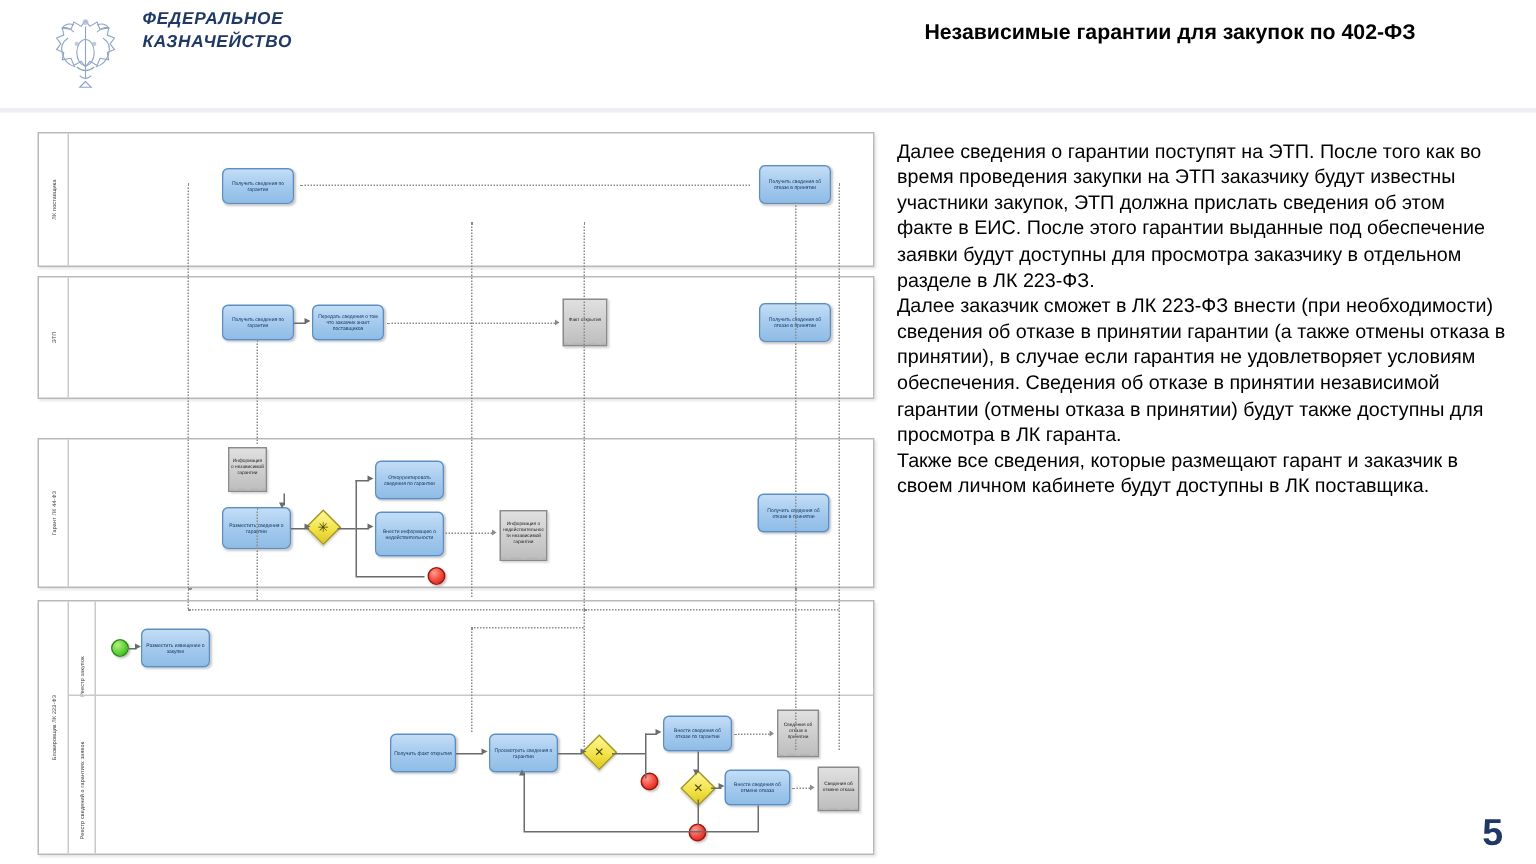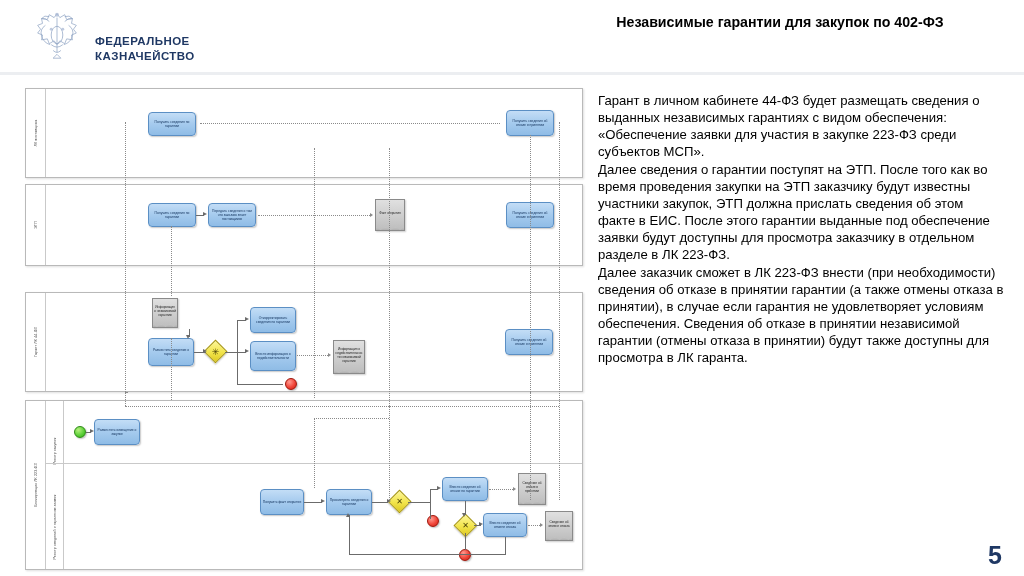--- a/index.html
+++ b/index.html
@@ -14,21 +14,21 @@
   .header{
     position:absolute;left:0;top:0;width:1024px;height:72px;
     background:#ffffff;
   }
   .header-rule{
     position:absolute;left:0;top:72px;width:1024px;height:3px;
     background:#eceef1;
   }
   .brand{
     position:absolute;left:28px;top:6px;
-    display:flex;align-items:flex-end;gap:9px;
+    display:flex;align-items:flex-start;gap:9px;font-style:italic;
   }
   .emblem{width:58px;height:58px;display:block;}
   .brand-text{
     color:#1f3864;font-size:11.5px;font-weight:bold;
     letter-spacing:.45px;line-height:1.32;white-space:pre-line;
   }
   .deck-title{
     position:absolute;left:560px;top:14px;width:440px;
     text-align:center;color:#000000;
     font-size:14.2px;font-weight:bold;line-height:1.25;
@@ -181,23 +181,23 @@
       </g>
     </svg>
     <div class="brand-text">ФЕДЕРАЛЬНОЕ
 КАЗНАЧЕЙСТВО</div>
   </div>
   <div class="deck-title">Независимые гарантии для закупок по 402-ФЗ</div>
 </div>
 <div class="header-rule"></div>
 
 <div class="panel">
-  <p>Гарант в личном кабинете 44-ФЗ будет размещать сведения о выданных независимых гарантиях с видом обеспечения: «Обеспечение заявки для участия в закупке 223-ФЗ среди субъектов МСП».</p>
   <p>Далее сведения о гарантии поступят на ЭТП. После того как во время проведения закупки на ЭТП заказчику будут известны участники закупок, ЭТП должна прислать сведения об этом факте в ЕИС. После этого гарантии выданные под обеспечение заявки будут доступны для просмотра заказчику в отдельном разделе в ЛК 223-ФЗ.</p>
   <p>Далее заказчик сможет в ЛК 223-ФЗ внести (при необходимости) сведения об отказе в принятии гарантии (а также отмены отказа в принятии), в случае если гарантия не удовлетворяет условиям обеспечения. Сведения об отказе в принятии независимой гарантии (отмены отказа в принятии) будут также доступны для просмотра в ЛК гаранта.</p>
+  <p>Также все сведения, которые размещают гарант и заказчик в своем личном кабинете будут доступны в ЛК поставщика.</p>
 </div>
 
 <div class="page-no">5</div>
 
 <div class="diagram">
 
   <div class="pool" style="left:0;top:0;width:558px;height:90px;">
     <div class="lane-hdr">
       <div class="lane-label">ЛК поставщика</div>
     </div>

